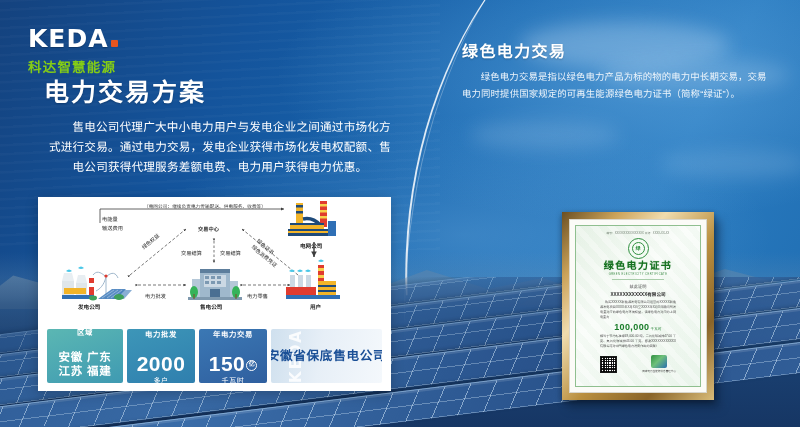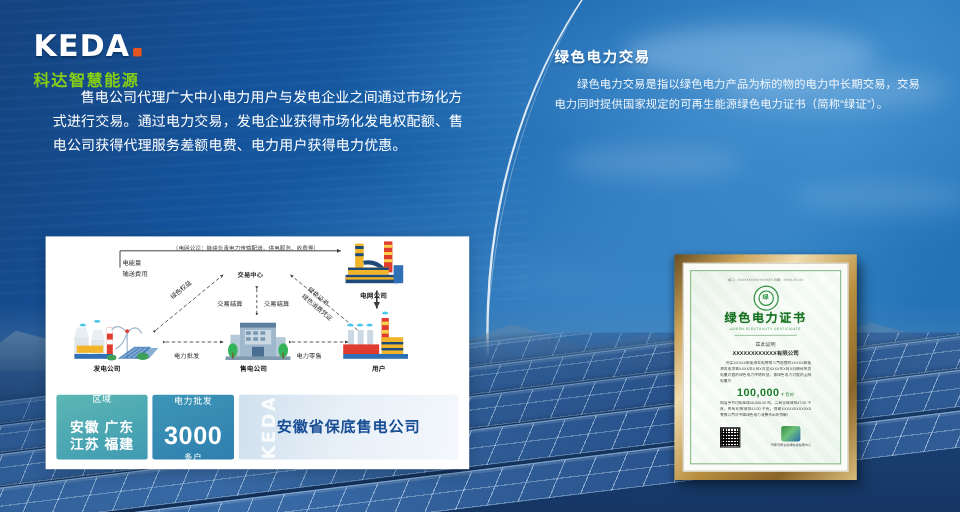--- a/index.html
+++ b/index.html
@@ -104,21 +104,21 @@
   }
 
   
   .left{position:absolute;left:44px;top:72px;width:352px;}
   h1.title{
     margin:0 0 9px 0;font-size:25px;font-weight:bold;color:#ffffff;
     letter-spacing:2px;text-shadow:0 1px 2px rgba(0,0,0,.22);
   }
   p.lead{
     margin:0;font-size:11.6px;line-height:1.72;color:#ffffff;
-    text-indent:2em;letter-spacing:.2px;
+    text-indent:2em;letter-spacing:.2px;text-align:center;
   }
 
   
   .card{
     position:absolute;left:38px;top:197px;width:353px;height:194px;
     background:#ffffff;box-shadow:0 3px 12px rgba(0,0,0,.22);
   }
 
   
   .diagram{position:absolute;left:0;top:0;width:353px;height:128px;}
@@ -138,21 +138,21 @@
   
   .stats{
     position:absolute;left:9px;top:132px;width:335px;height:54px;
     display:flex;gap:4px;
   }
   .stat{
     position:relative;border-radius:2px;color:#fff;text-align:center;
     display:flex;flex-direction:column;justify-content:center;align-items:center;
     padding:0 2px;
   }
-  .stat .cap{font-size:7.4px;font-weight:normal;letter-spacing:.6px;margin-bottom:14px;}
+  .stat .cap{font-size:7.4px;font-weight:bold;letter-spacing:.6px;margin-bottom:14px;}
   .stat .big{font-size:21px;font-weight:bold;line-height:1;letter-spacing:.5px;}
   .stat .sub{font-size:7px;letter-spacing:.6px;margin-top:1px;}
   .s1{width:72px;background:linear-gradient(160deg,#5bb7b3 0%,#3f9ab2 100%);}
   .s1 .regions{font-size:11.5px;font-weight:bold;line-height:1.18;letter-spacing:.8px;}
   .s1 .dots{font-size:7px;letter-spacing:2px;opacity:.85;margin-top:0px;}
   .s2{width:64px;background:linear-gradient(160deg,#3d96b8 0%,#2f7fae 100%);}
   .s3{width:64px;background:linear-gradient(160deg,#3b78b4 0%,#2f5f9f 100%);}
   .s4{
     flex:1;background:linear-gradient(100deg,#cfe0ee 0%,#e7eff7 45%,#f4f8fc 100%);
     color:#1a4f96;overflow:hidden;justify-content:center;
@@ -168,21 +168,21 @@
   .s3 .circ{
     display:inline-block;width:9px;height:9px;border-radius:50%;
     border:1px solid #fff;font-size:6px;line-height:7.5px;text-align:center;
     margin-left:1px;margin-bottom:3px;font-weight:bold;
   }
 
   
   .right{position:absolute;left:462px;top:38px;width:312px;}
   .sec{margin-bottom:14px;}
   h2.sec-title{
-    margin:0 0 7px 0;font-size:12px;font-weight:bold;color:#ffffff;
+    margin:0 0 7px 0;font-size:16px;font-weight:bold;color:#ffffff;
     letter-spacing:1.4px;text-shadow:0 1px 2px rgba(0,0,0,.2);
   }
   p.sec-body{
     margin:0;font-size:9.4px;line-height:1.78;color:#eef5fb;
     text-indent:2em;letter-spacing:.15px;
   }
 
   
   .cert-wrap{
     position:absolute;left:562px;top:212px;width:160px;height:196px;
@@ -304,20 +304,21 @@
 
   <div class="logo">
     <div class="logo-mark">
       <span>KEDA</span>
       <span class="dot"></span>
     </div>
     <div class="logo-cn">科达智慧能源</div>
   </div>
 
   <div class="left">
+    <h1 class="title">电力交易方案</h1>
     <p class="lead">售电公司代理广大中小电力用户与发电企业之间通过市场化方式进行交易。通过电力交易，发电企业获得市场化发电权配额、售电公司获得代理服务差额电费、电力用户获得电力优惠。</p>
   </div>
 
   <div class="card">
 
     <div class="diagram">
 
       <svg class="svgicon" width="353" height="128" viewBox="0 0 353 128" style="position:absolute;left:0;top:0;">
         <defs>
           <marker id="ah" markerWidth="5" markerHeight="5" refX="4" refY="2" orient="auto">
@@ -460,24 +461,32 @@
 
       <div class="stat s1">
         <div class="cap">区域</div>
         <div class="regions">安徽 广东</div>
         <div class="regions">江苏 福建</div>
         <div class="dots">……</div>
       </div>
 
       <div class="stat s2">
         <div class="cap">电力批发</div>
-        <div class="big">3000</div>
+        <div class="big">2000</div>
         <div class="sub">多户</div>
       </div>
 
+      <div class="stat s3">
+        <div class="cap">年电力交易</div>
+        <div class="u-wrap">
+          <span class="big">150</span>
+          <span class="circ">亿</span>
+        </div>
+        <div class="sub">千瓦时</div>
+      </div>
 
       <div class="stat s4">
         <div class="wm">KEDA</div>
         <div class="line">安徽省保底售电公司</div>
       </div>
     </div>
   </div>
 
   <div class="right">
     <div class="sec">

